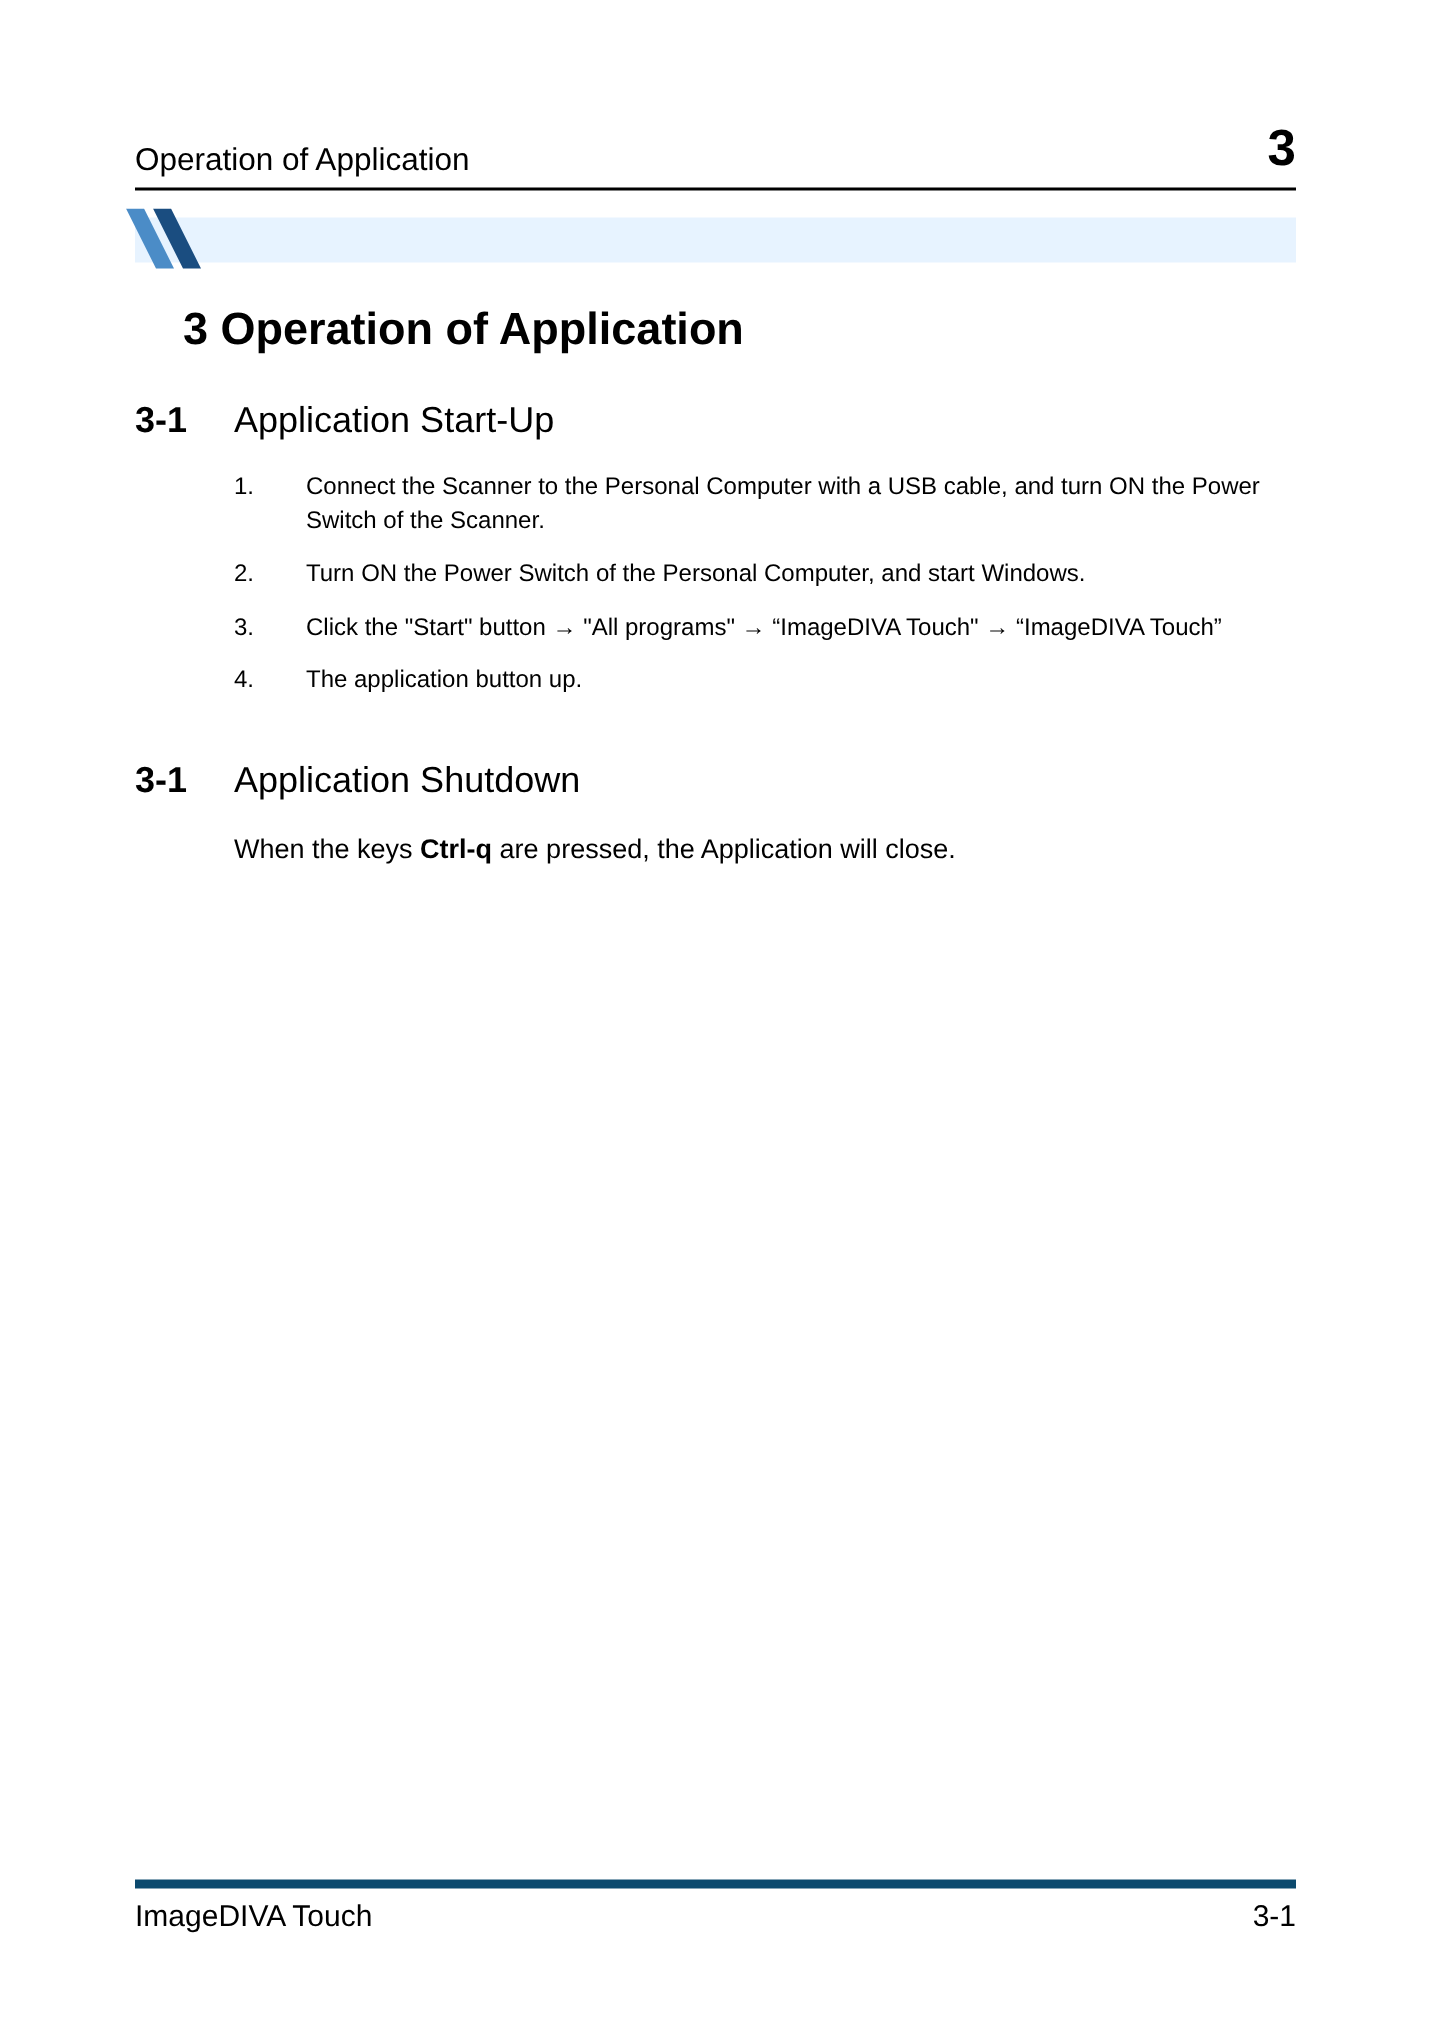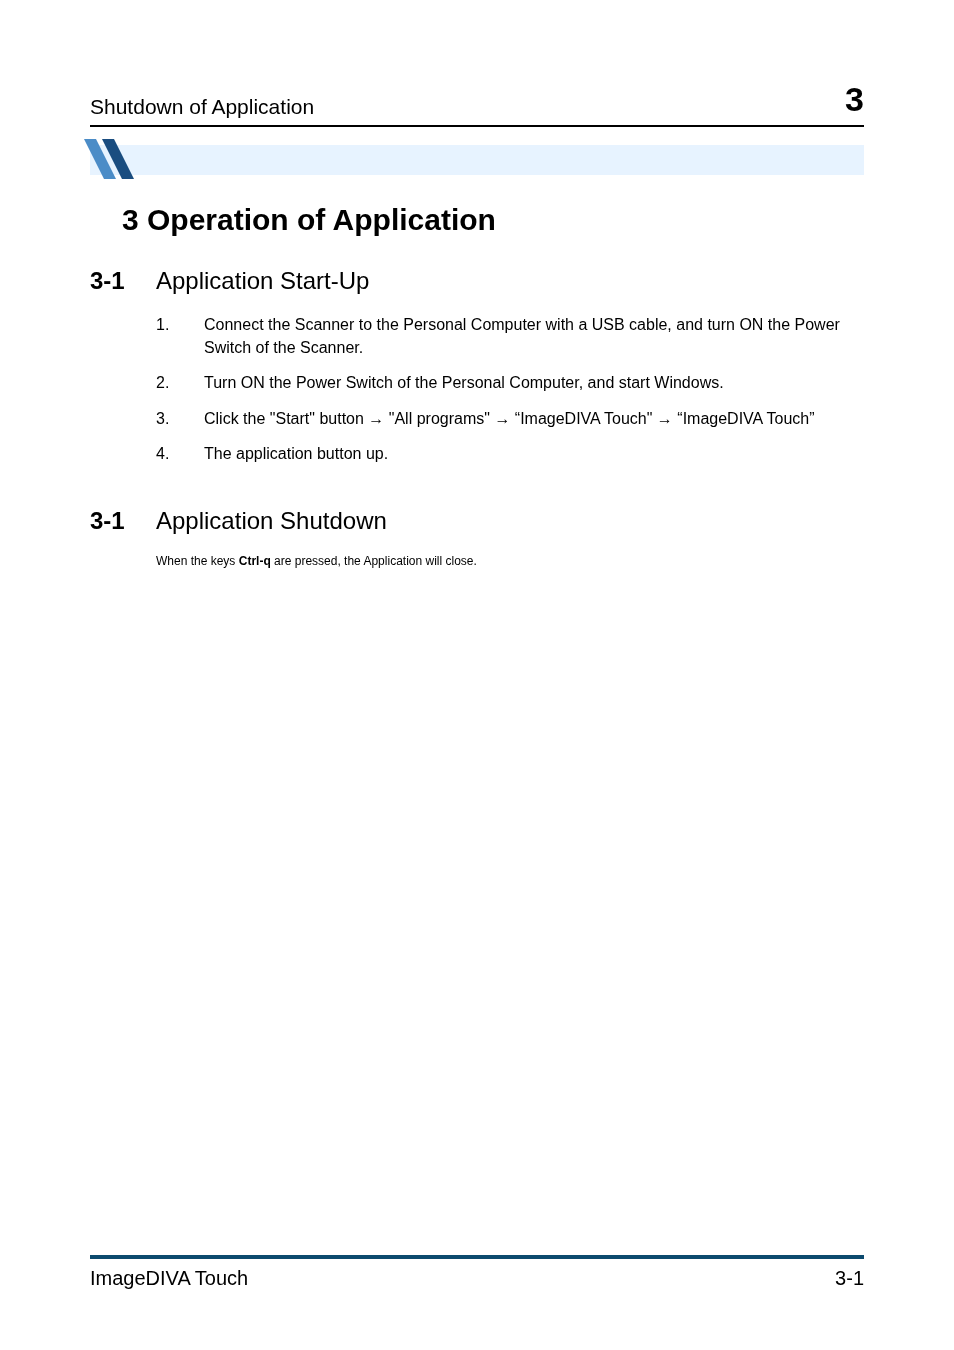--- a/index.html
+++ b/index.html
@@ -79,41 +79,41 @@
     margin-bottom: 12px;
   }
   ol.steps li .num {
     width: 48px;
     flex: 0 0 48px;
   }
   ol.steps li .text {
     flex: 1;
   }
   .section-body {
-    font-size: 12px;
+    font-size: 18px;
     line-height: 1.45;
     margin-left: 66px;
   }
   .footer {
     position: absolute;
     left: 90px;
     right: 90px;
     bottom: 60px;
-    border-top: 4px solid #0c4a6e;
+    border-top: 6px solid #0c4a6e;
     padding-top: 8px;
     display: flex;
     justify-content: space-between;
     font-size: 20px;
   }
 </style>
 </head>
 <body>
 
 <div class="running-header">
-  <span class="running-header-text">Shutdown of Application</span>
+  <span class="running-header-text">Operation of Application</span>
   <span class="running-header-number">3</span>
 </div>
 
 <div class="banner">
   <svg width="60" height="42">
     <polygon points="0,0 12,0 32,40 20,40" fill="#4b8cc7"></polygon>
     <polygon points="18,0 30,0 50,40 38,40" fill="#1a4d80"></polygon>
   </svg>
 </div>
 

